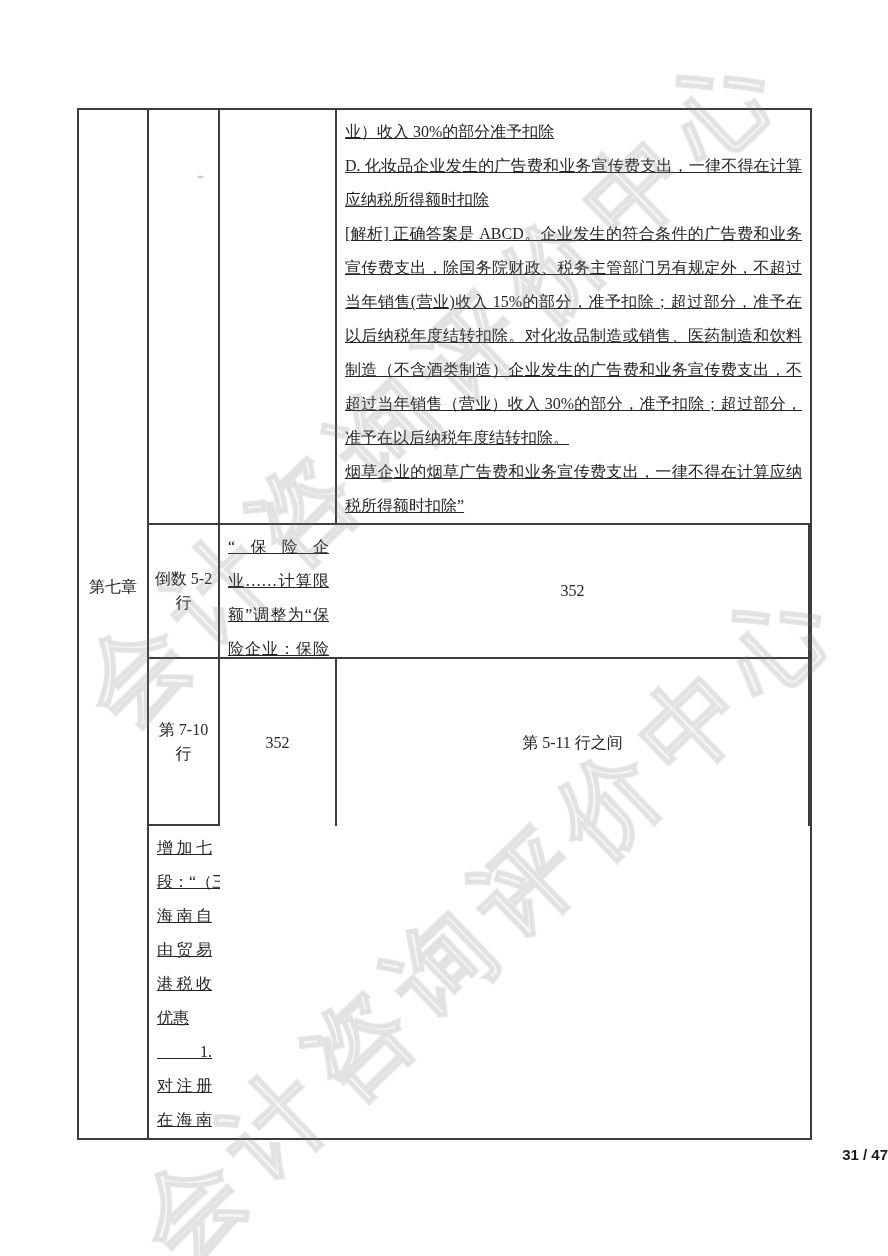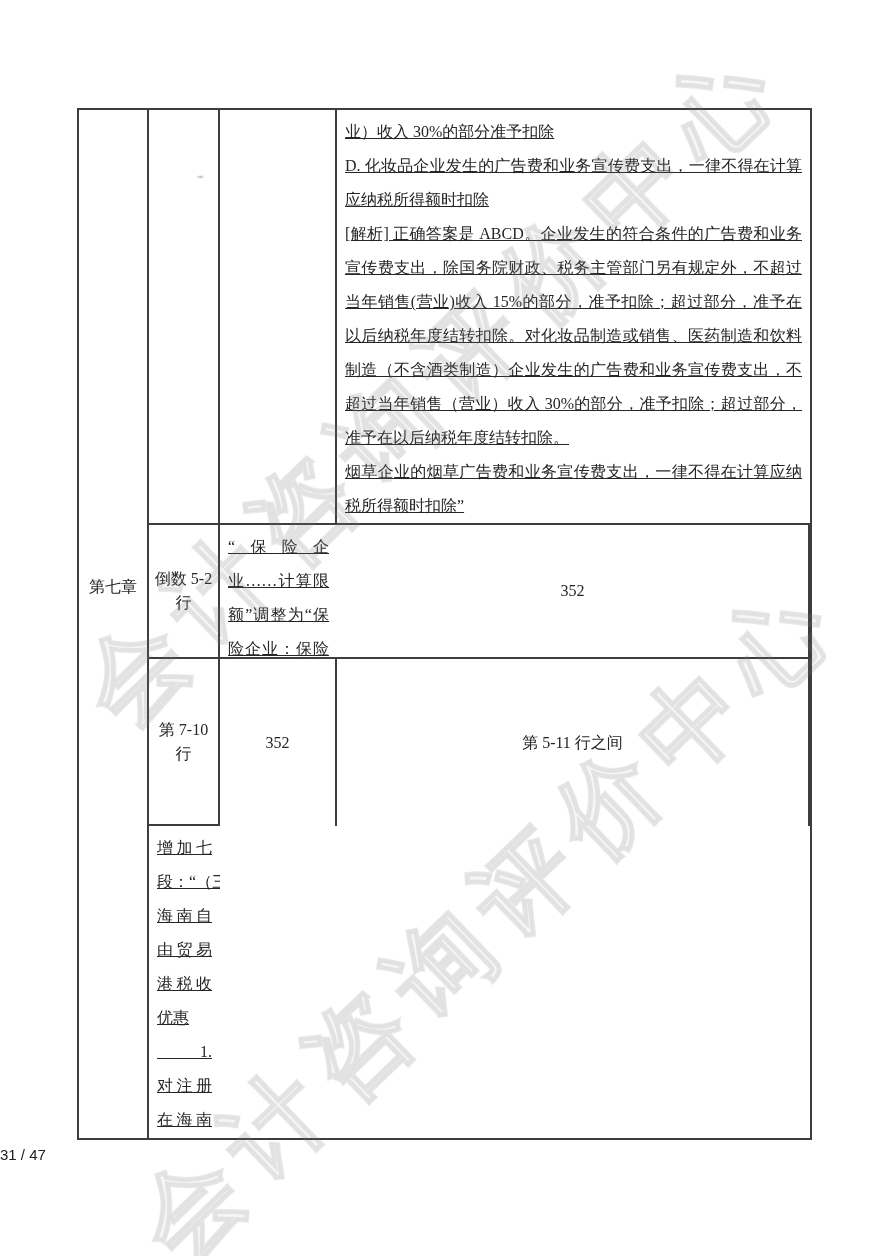--- a/index.html
+++ b/index.html
@@ -59,23 +59,23 @@
     -webkit-text-stroke:2px rgba(125,125,125,0.16);
     transform:rotate(-44deg);
     pointer-events:none;
     z-index:2;
   }
   .wm1{left:-30px;top:318px;}
   .wm2{left:26px;top:853px;}
   
   .footer{
     position:absolute;left:0;top:1146px;width:888px;
-    text-align:left;
+    text-align:right;
     font-family:"Liberation Sans","DejaVu Sans",sans-serif;
-    font-weight:normal;font-size:15px;color:#1c1c1c;
+    font-weight:bold;font-size:15px;color:#1c1c1c;
     z-index:3;
   }
   
   .artifact{
     position:absolute;left:196px;top:175px;width:9px;height:4px;
     background:radial-gradient(ellipse at center, rgba(90,90,90,0.45), rgba(90,90,90,0) 70%);
     z-index:1;
   }
 </style>
 </head>

